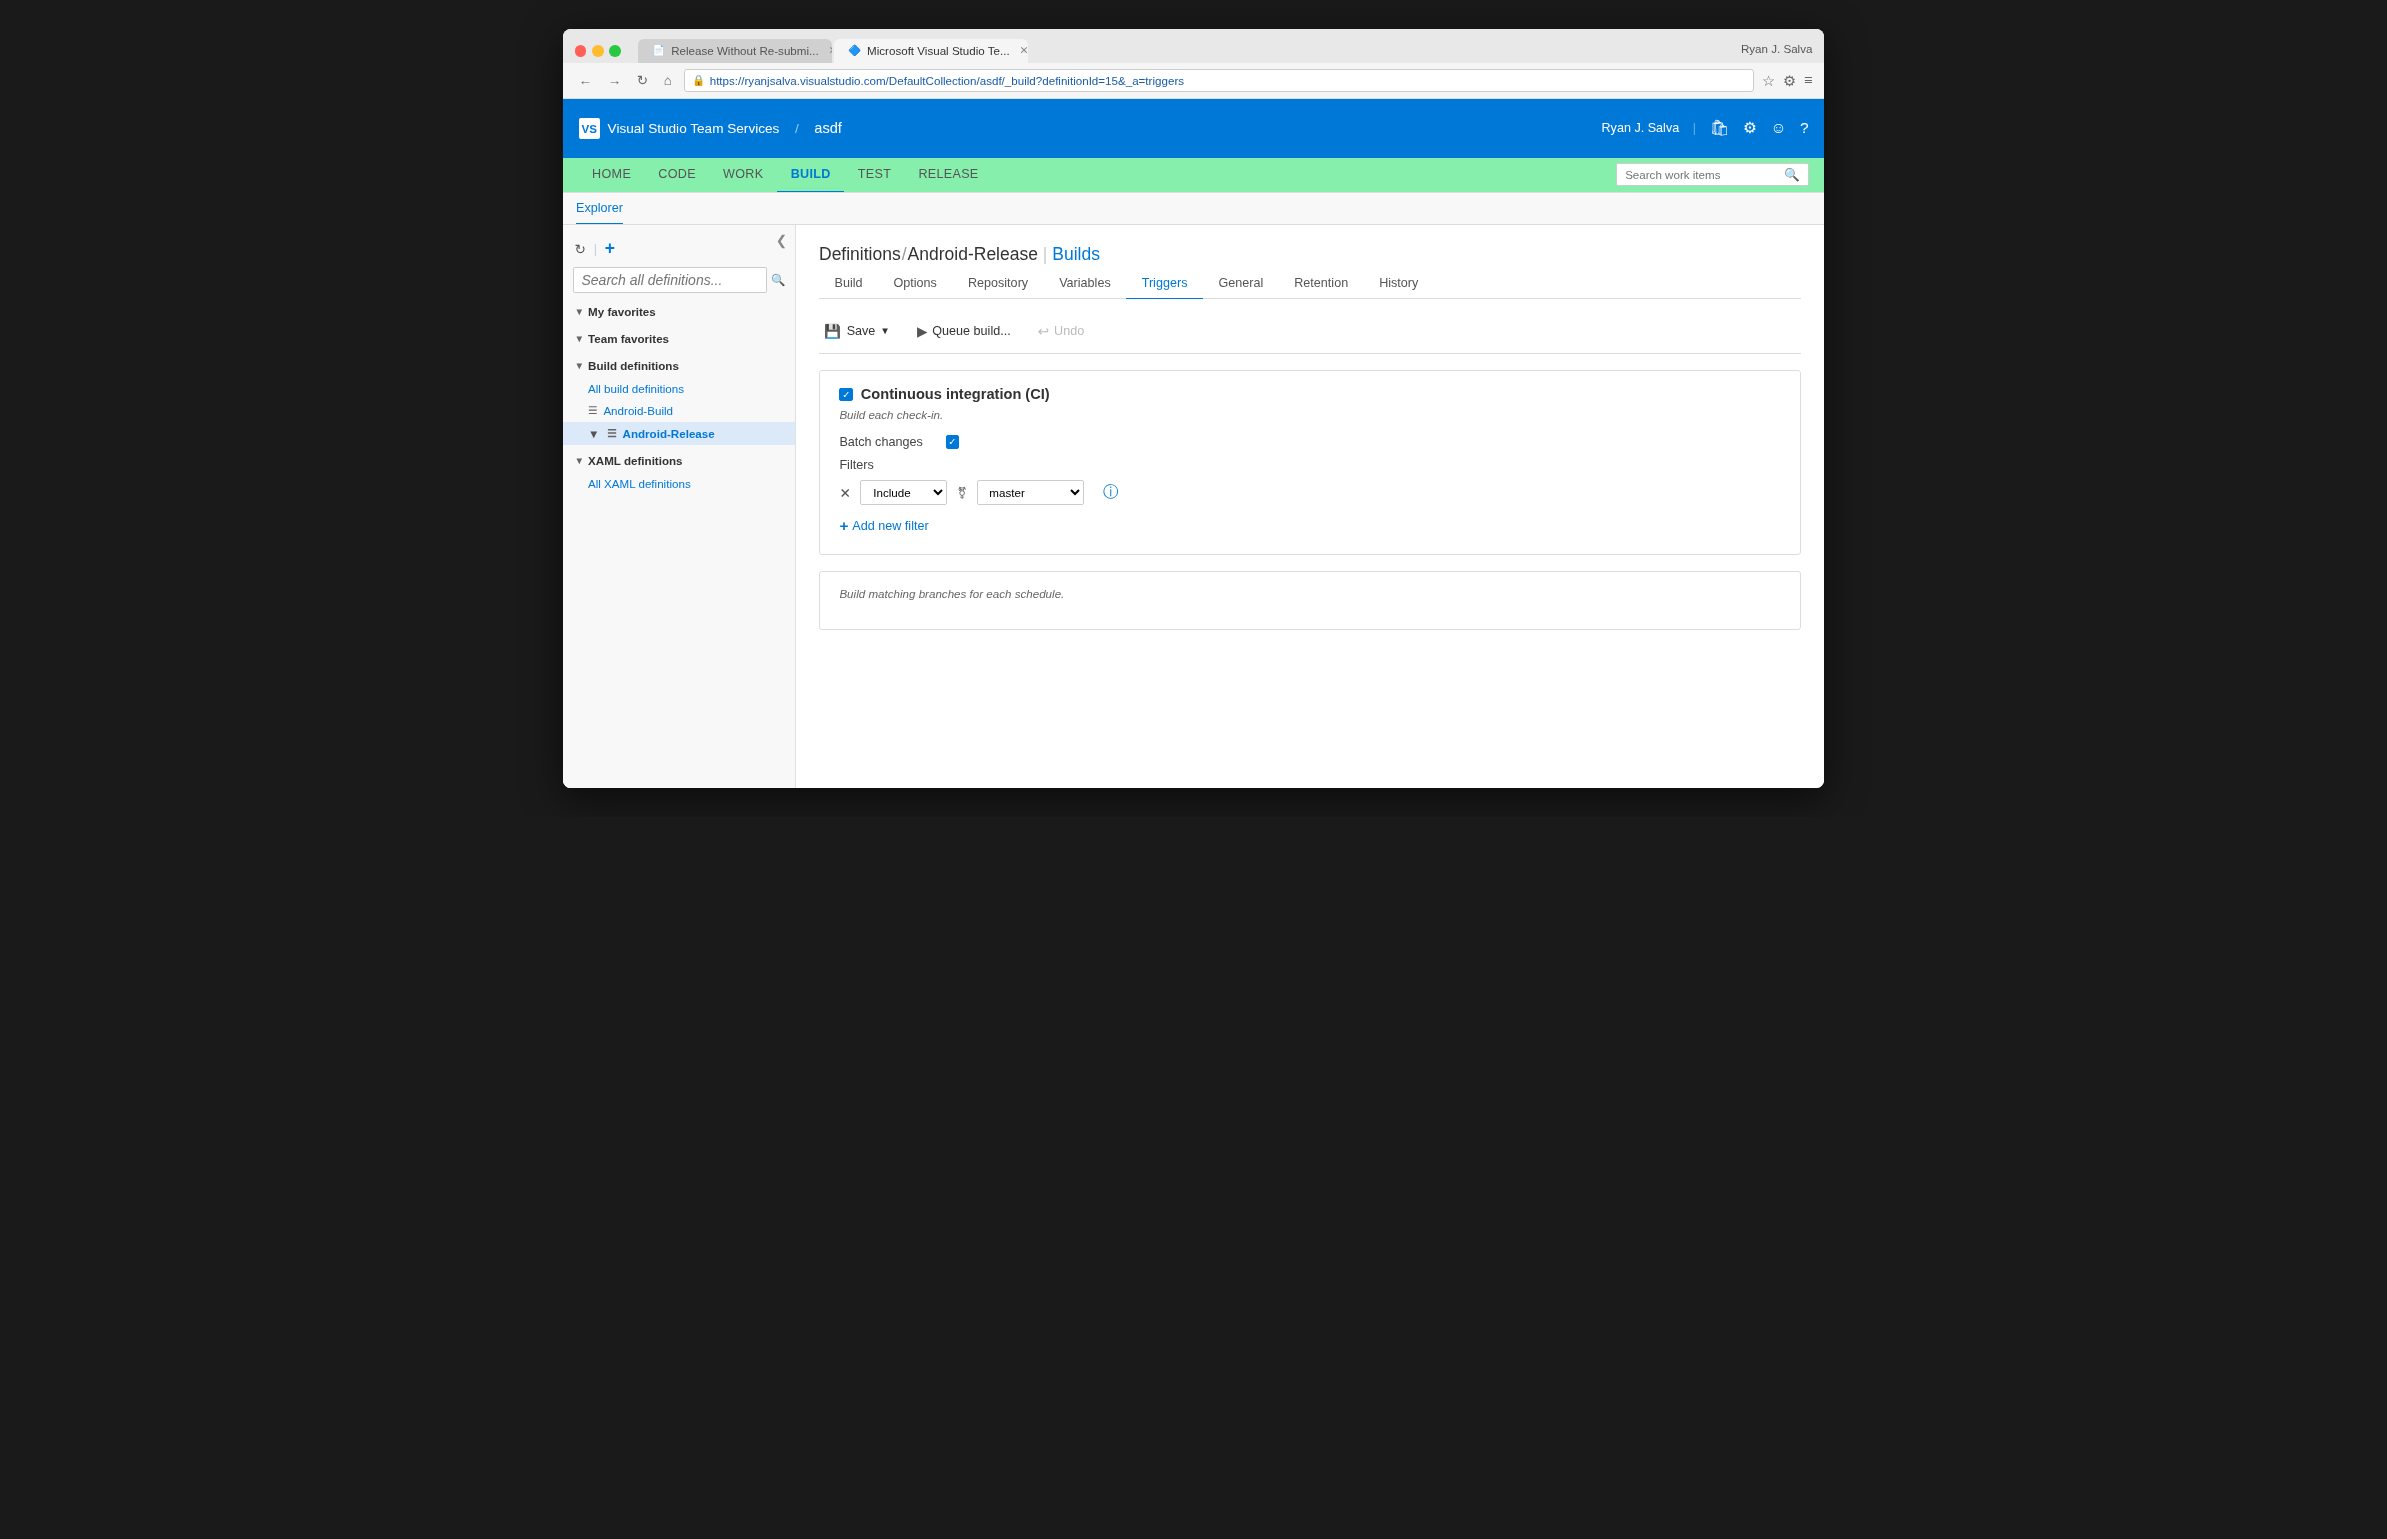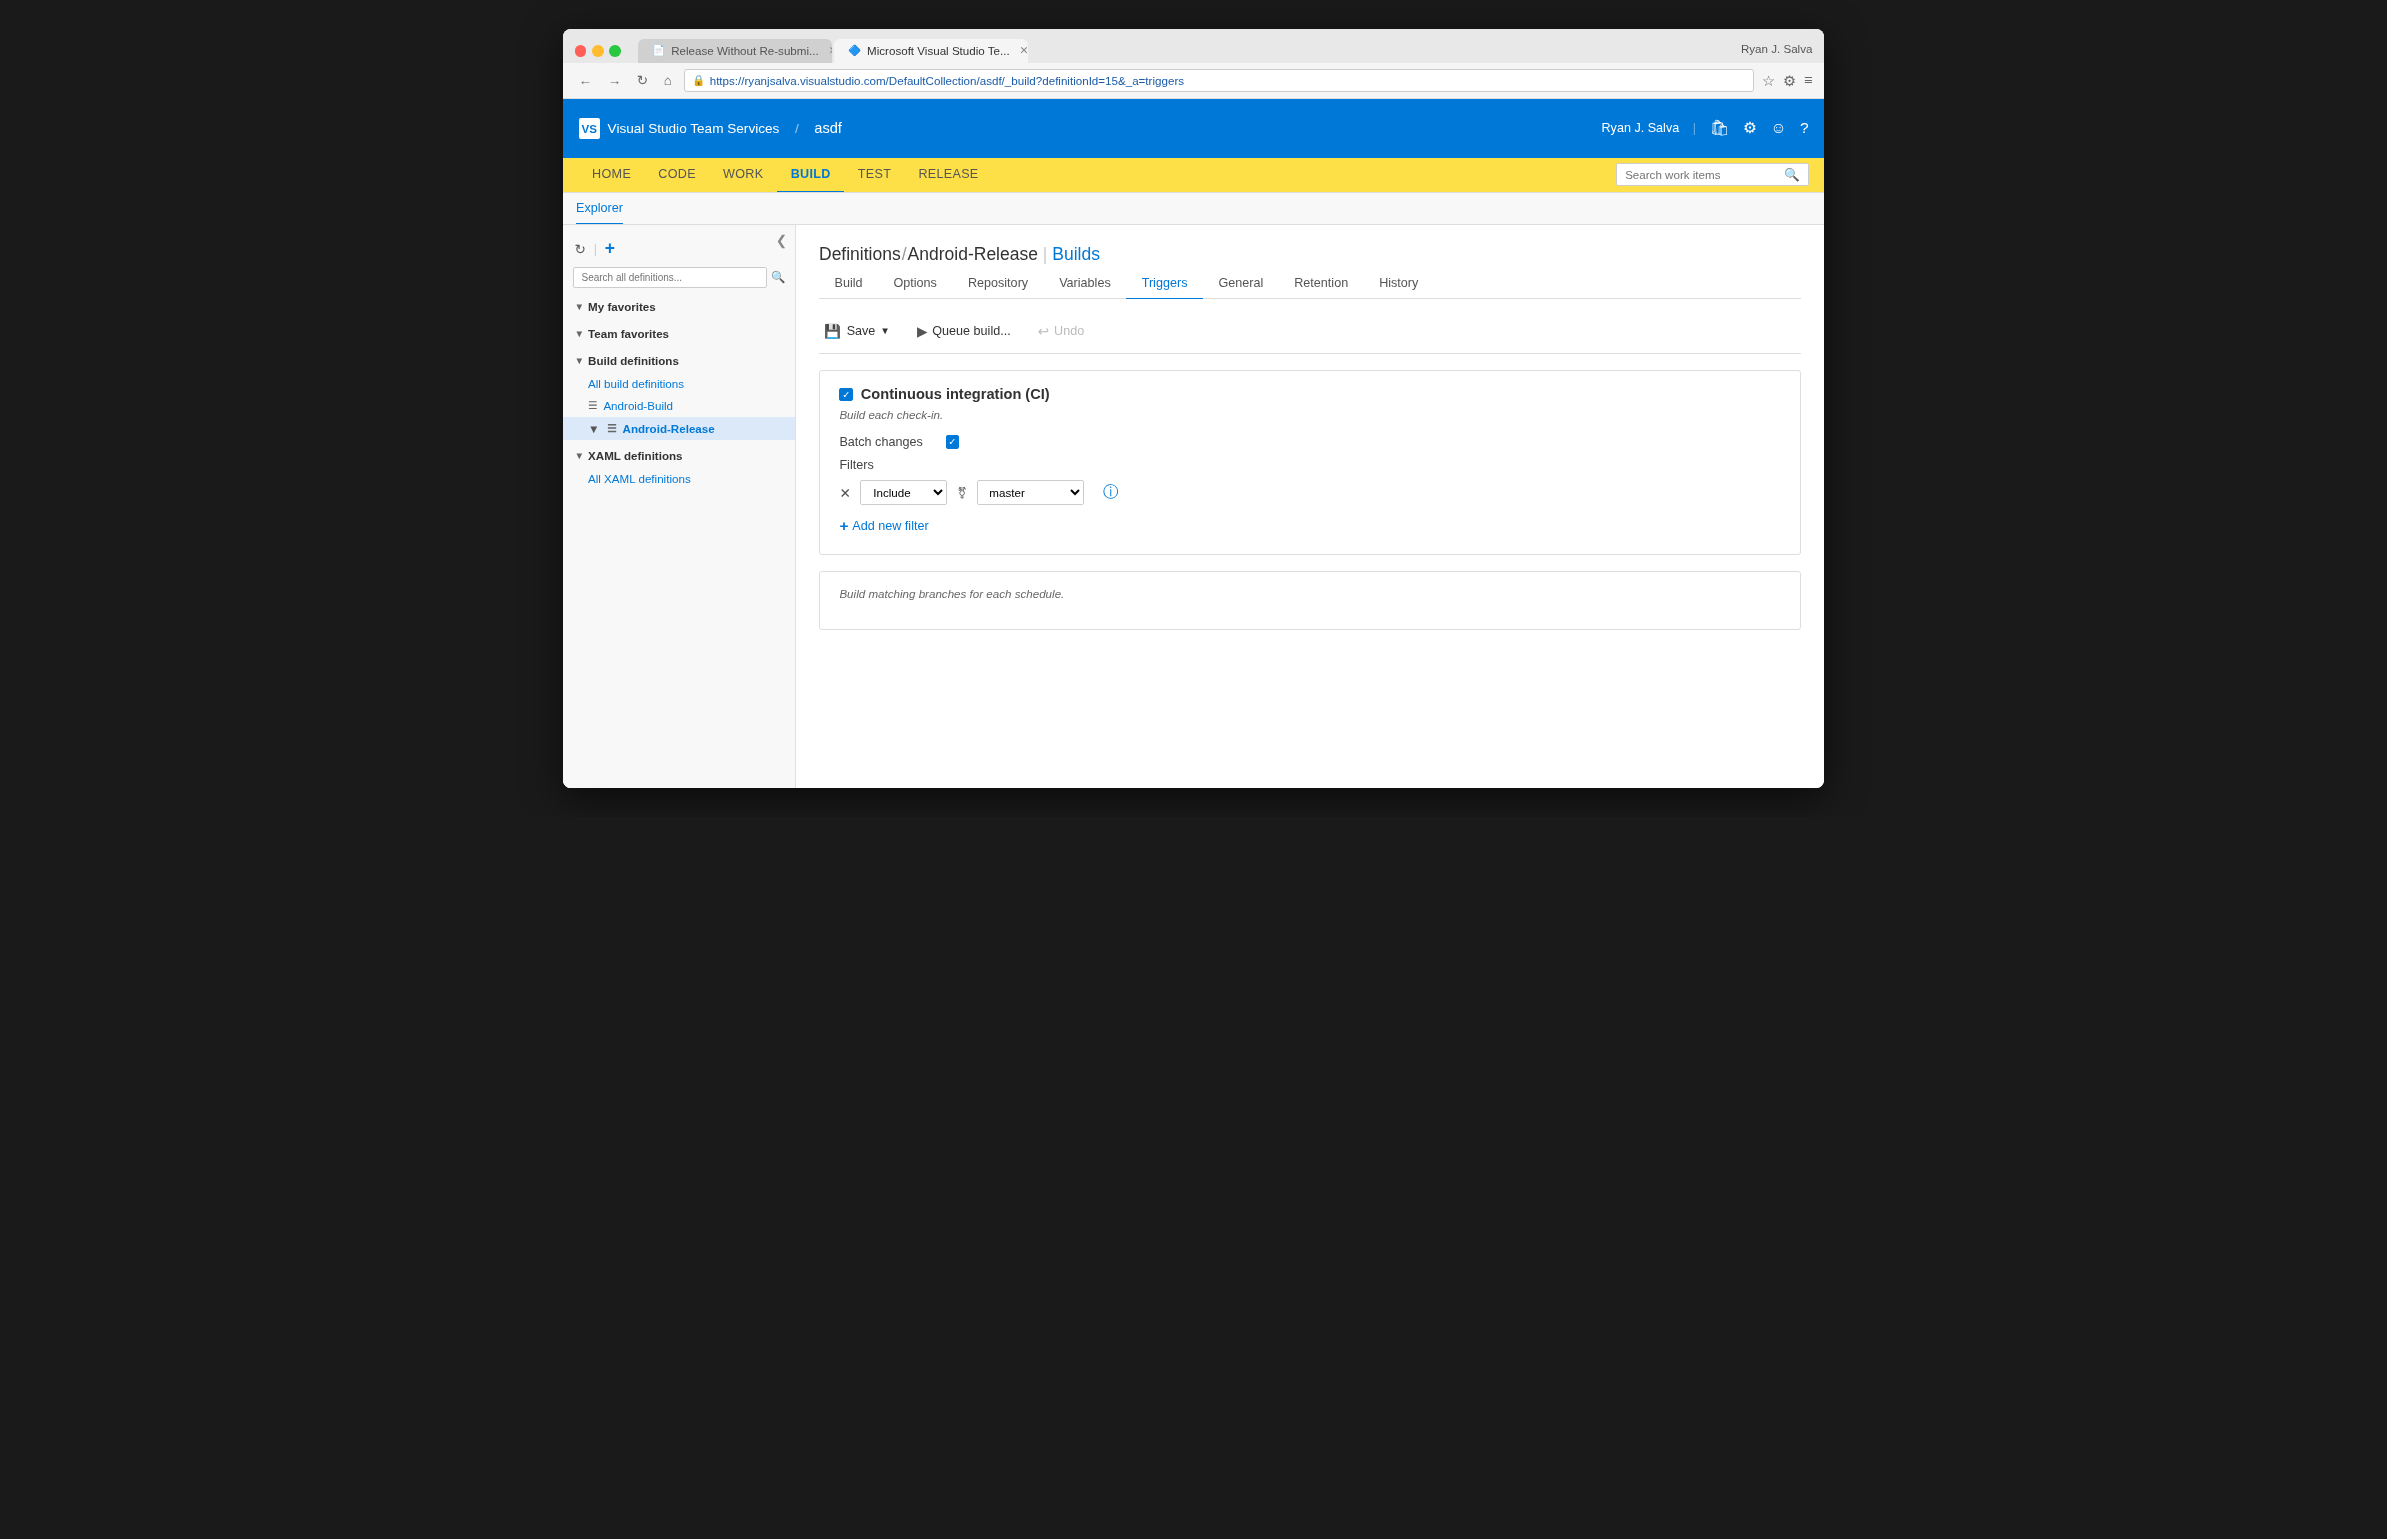--- a/index.html
+++ b/index.html
@@ -98,21 +98,21 @@
       font-size: 11.6px;
     }
     .vsts-separator { color: rgba(255,255,255,0.6); margin: 0 7.8px; }
     .vsts-project { font-size: 14.6px; font-weight: 500; }
     .vsts-header-right { margin-left: auto; display: flex; align-items: center; gap: 13.6px; font-size: 12.6px; }
     .vsts-username { font-size: 12.6px; }
     .vsts-header-icon { font-size: 15.5px; cursor: pointer; }
 
     
     .main-nav {
-      background: #fde047;
+      background: #86efac;
       border-bottom: 1px solid #ddd;
       padding: 0 15.5px;
       display: flex;
       align-items: center;
       gap: 0;
     }
     .main-nav-item {
       padding: 9.7px 13.6px;
       font-size: 12.6px;
       color: #555;
@@ -447,21 +447,21 @@
     <div class="sidebar">
       <button class="sidebar-collapse-btn">❮</button>
 
       <div class="sidebar-toolbar">
         <button class="sidebar-toolbar-btn">↻</button>
         <span style="color:#ccc;">|</span>
         <button class="sidebar-toolbar-btn" style="color:#0078d7;font-size:17.5px;font-weight:bold;">+</button>
       </div>
 
       <div class="sidebar-search">
-        <input type="text" style="width: 100%; padding: 3.9px 7.8px; border: 1px solid rgb(204, 204, 204); border-radius: 1.9px; font-size: 10px;" placeholder="Search all definitions...">
+        <input type="text" style="width: 100%; padding: 3.9px 7.8px; border: 1px solid rgb(204, 204, 204); border-radius: 1.9px; font-size: 14px; font-style: italic;" placeholder="Search all definitions...">
         <span class="sidebar-search-icon">🔍</span>
       </div>
 
       <div class="sidebar-section">
         <div class="sidebar-section-header">
           <span class="arrow">▼</span>
           <span>My favorites</span>
         </div>
       </div>
 

